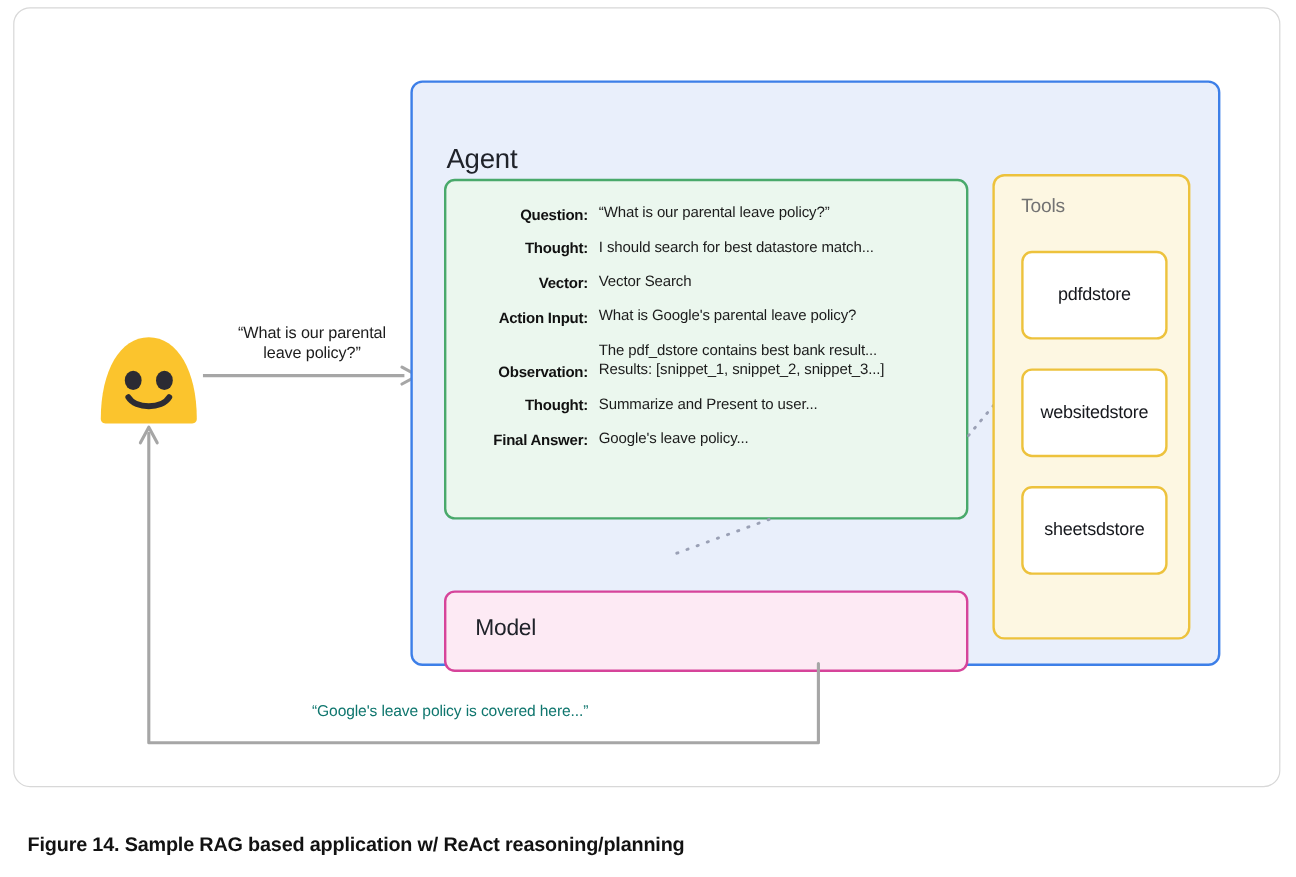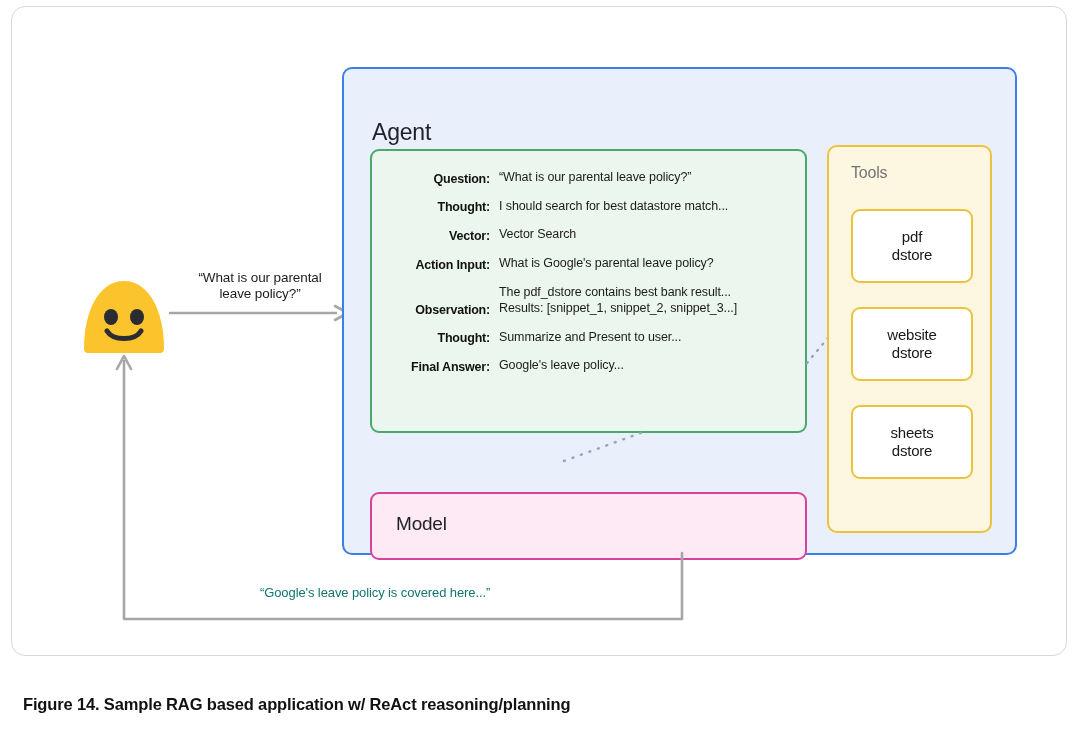--- a/index.html
+++ b/index.html
@@ -167,21 +167,21 @@
   }
   .tool-card {
     width: 122px;
     height: 74px;
     margin-bottom: 24px;
     background: #ffffff;
     border: 2px solid #edc23c;
     border-radius: 9px;
     box-sizing: border-box;
     display: flex;
-    flex-direction: column;
+    flex-direction: row;
     align-items: center;
     justify-content: center;
     font-size: 15px;
     color: #16181d;
     line-height: 1.2;
     letter-spacing: -0.2px;
   }
 
   
   .dotted-connector { position: absolute; }

